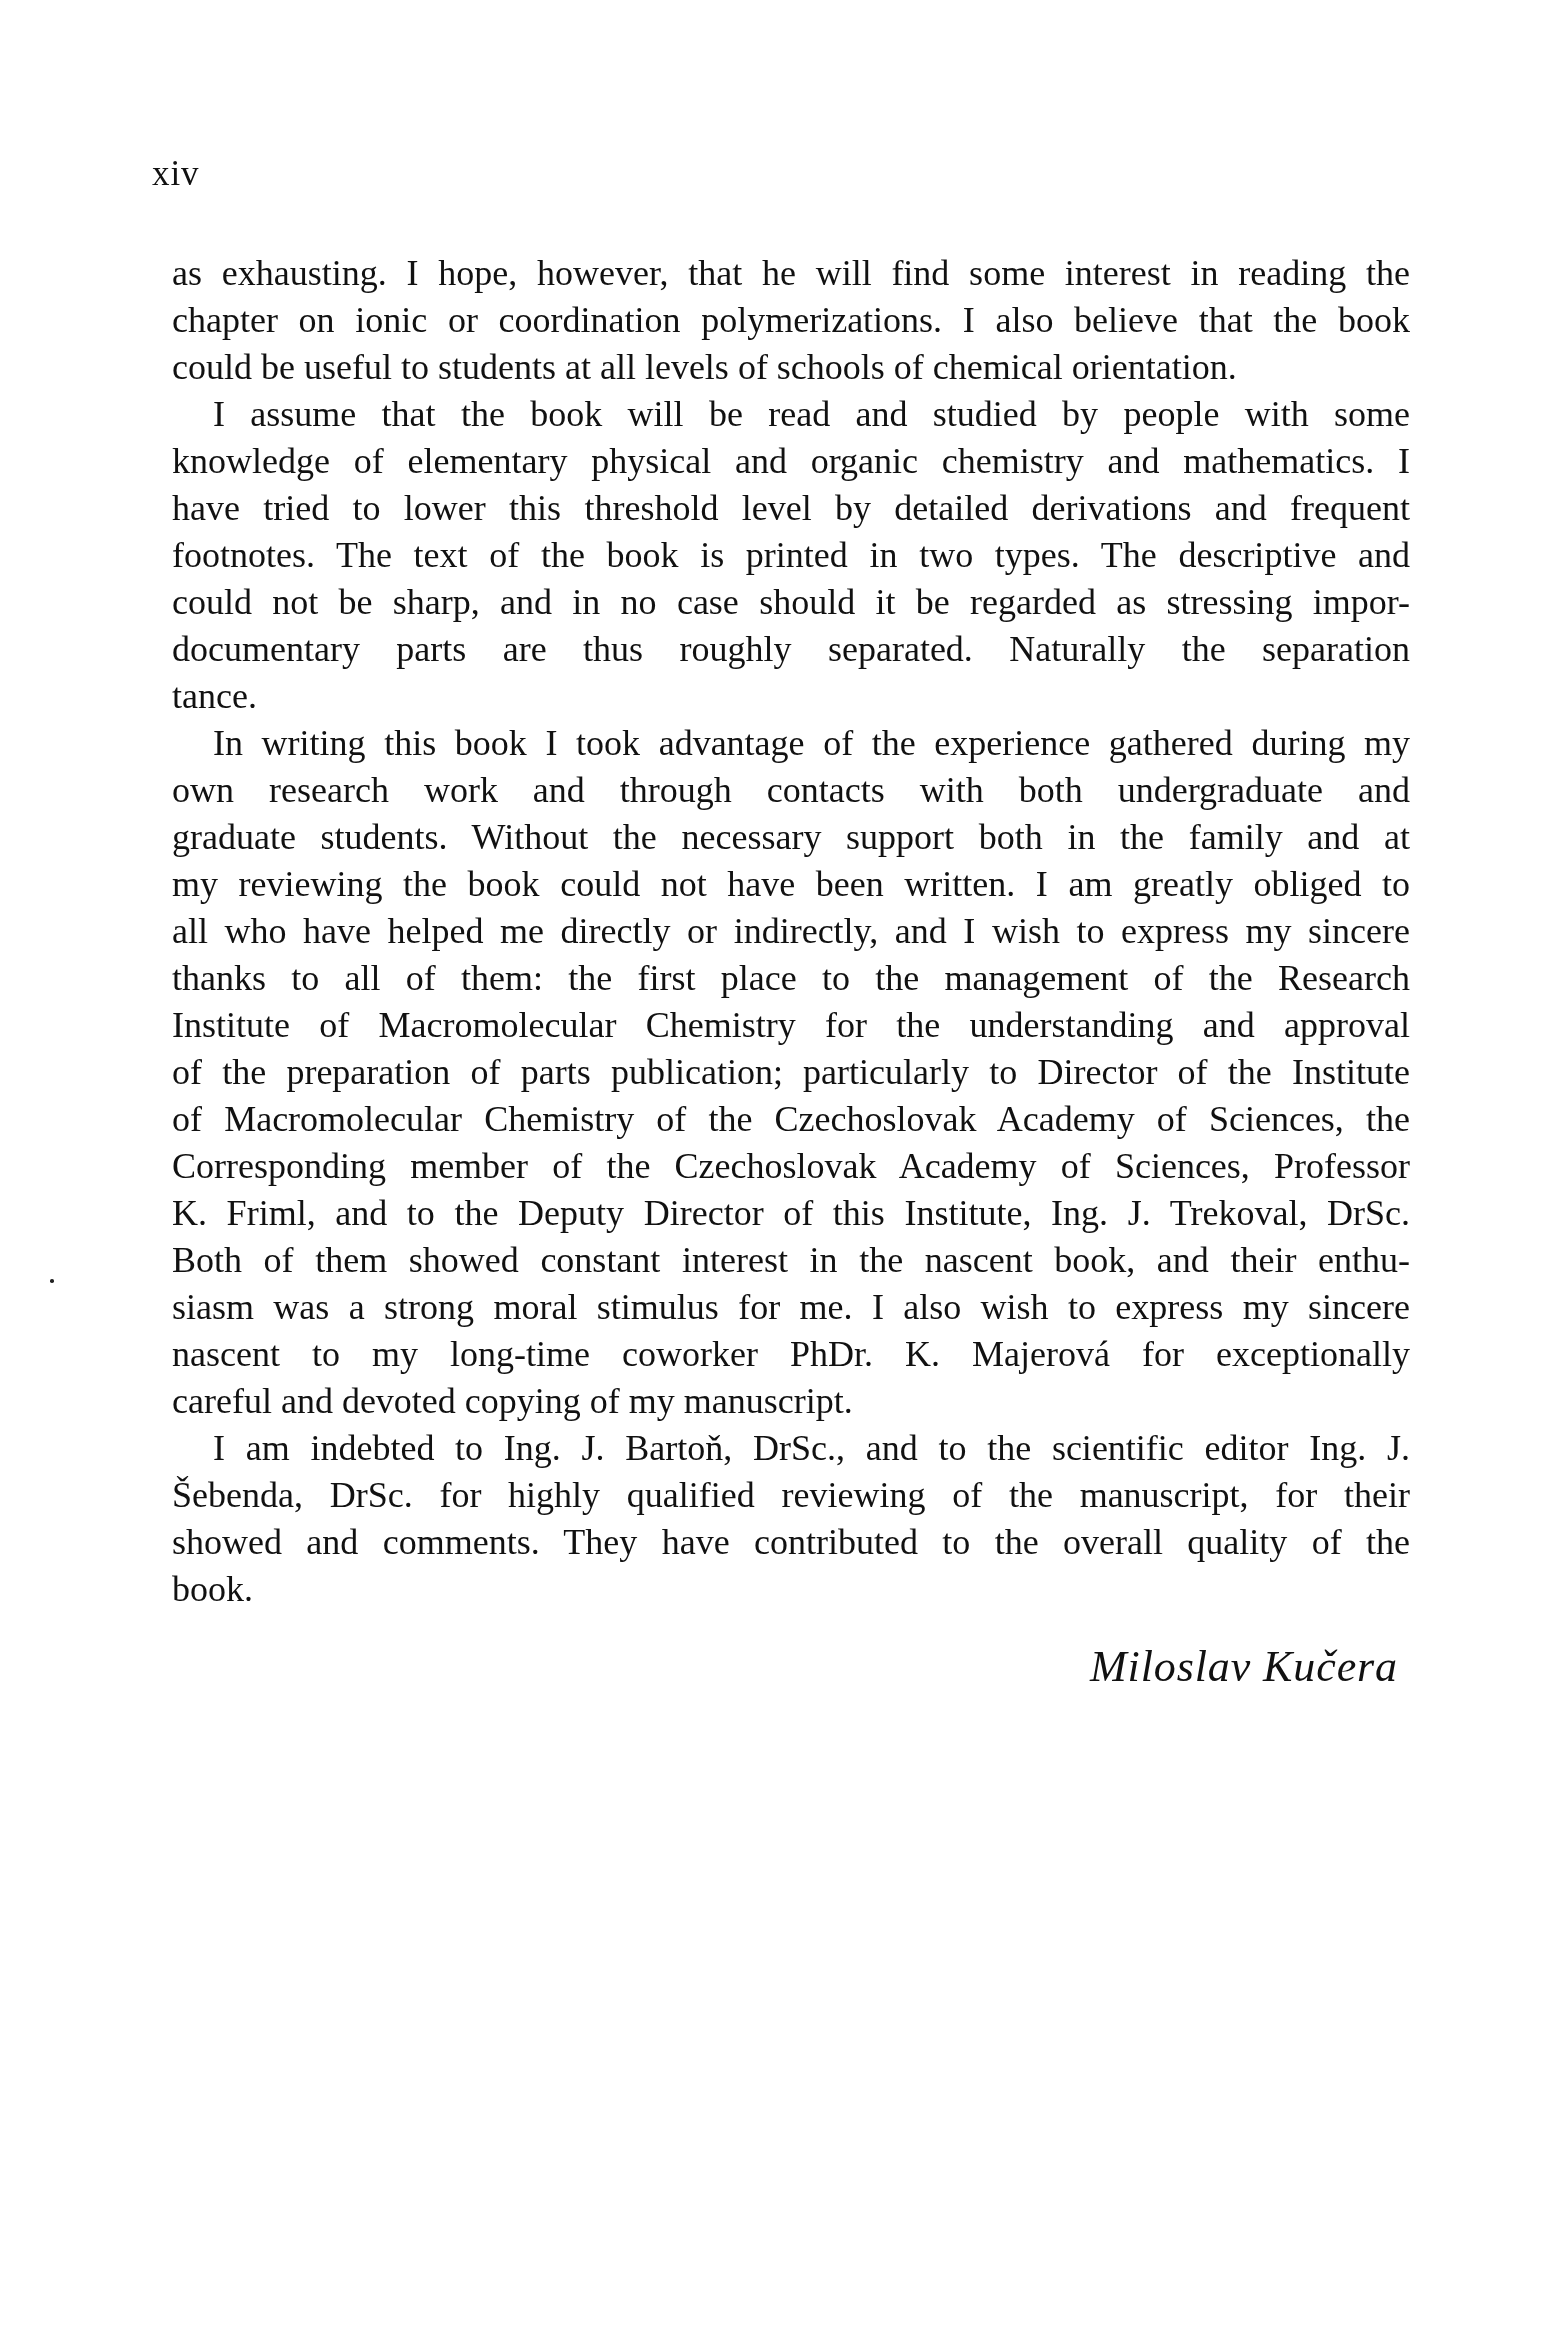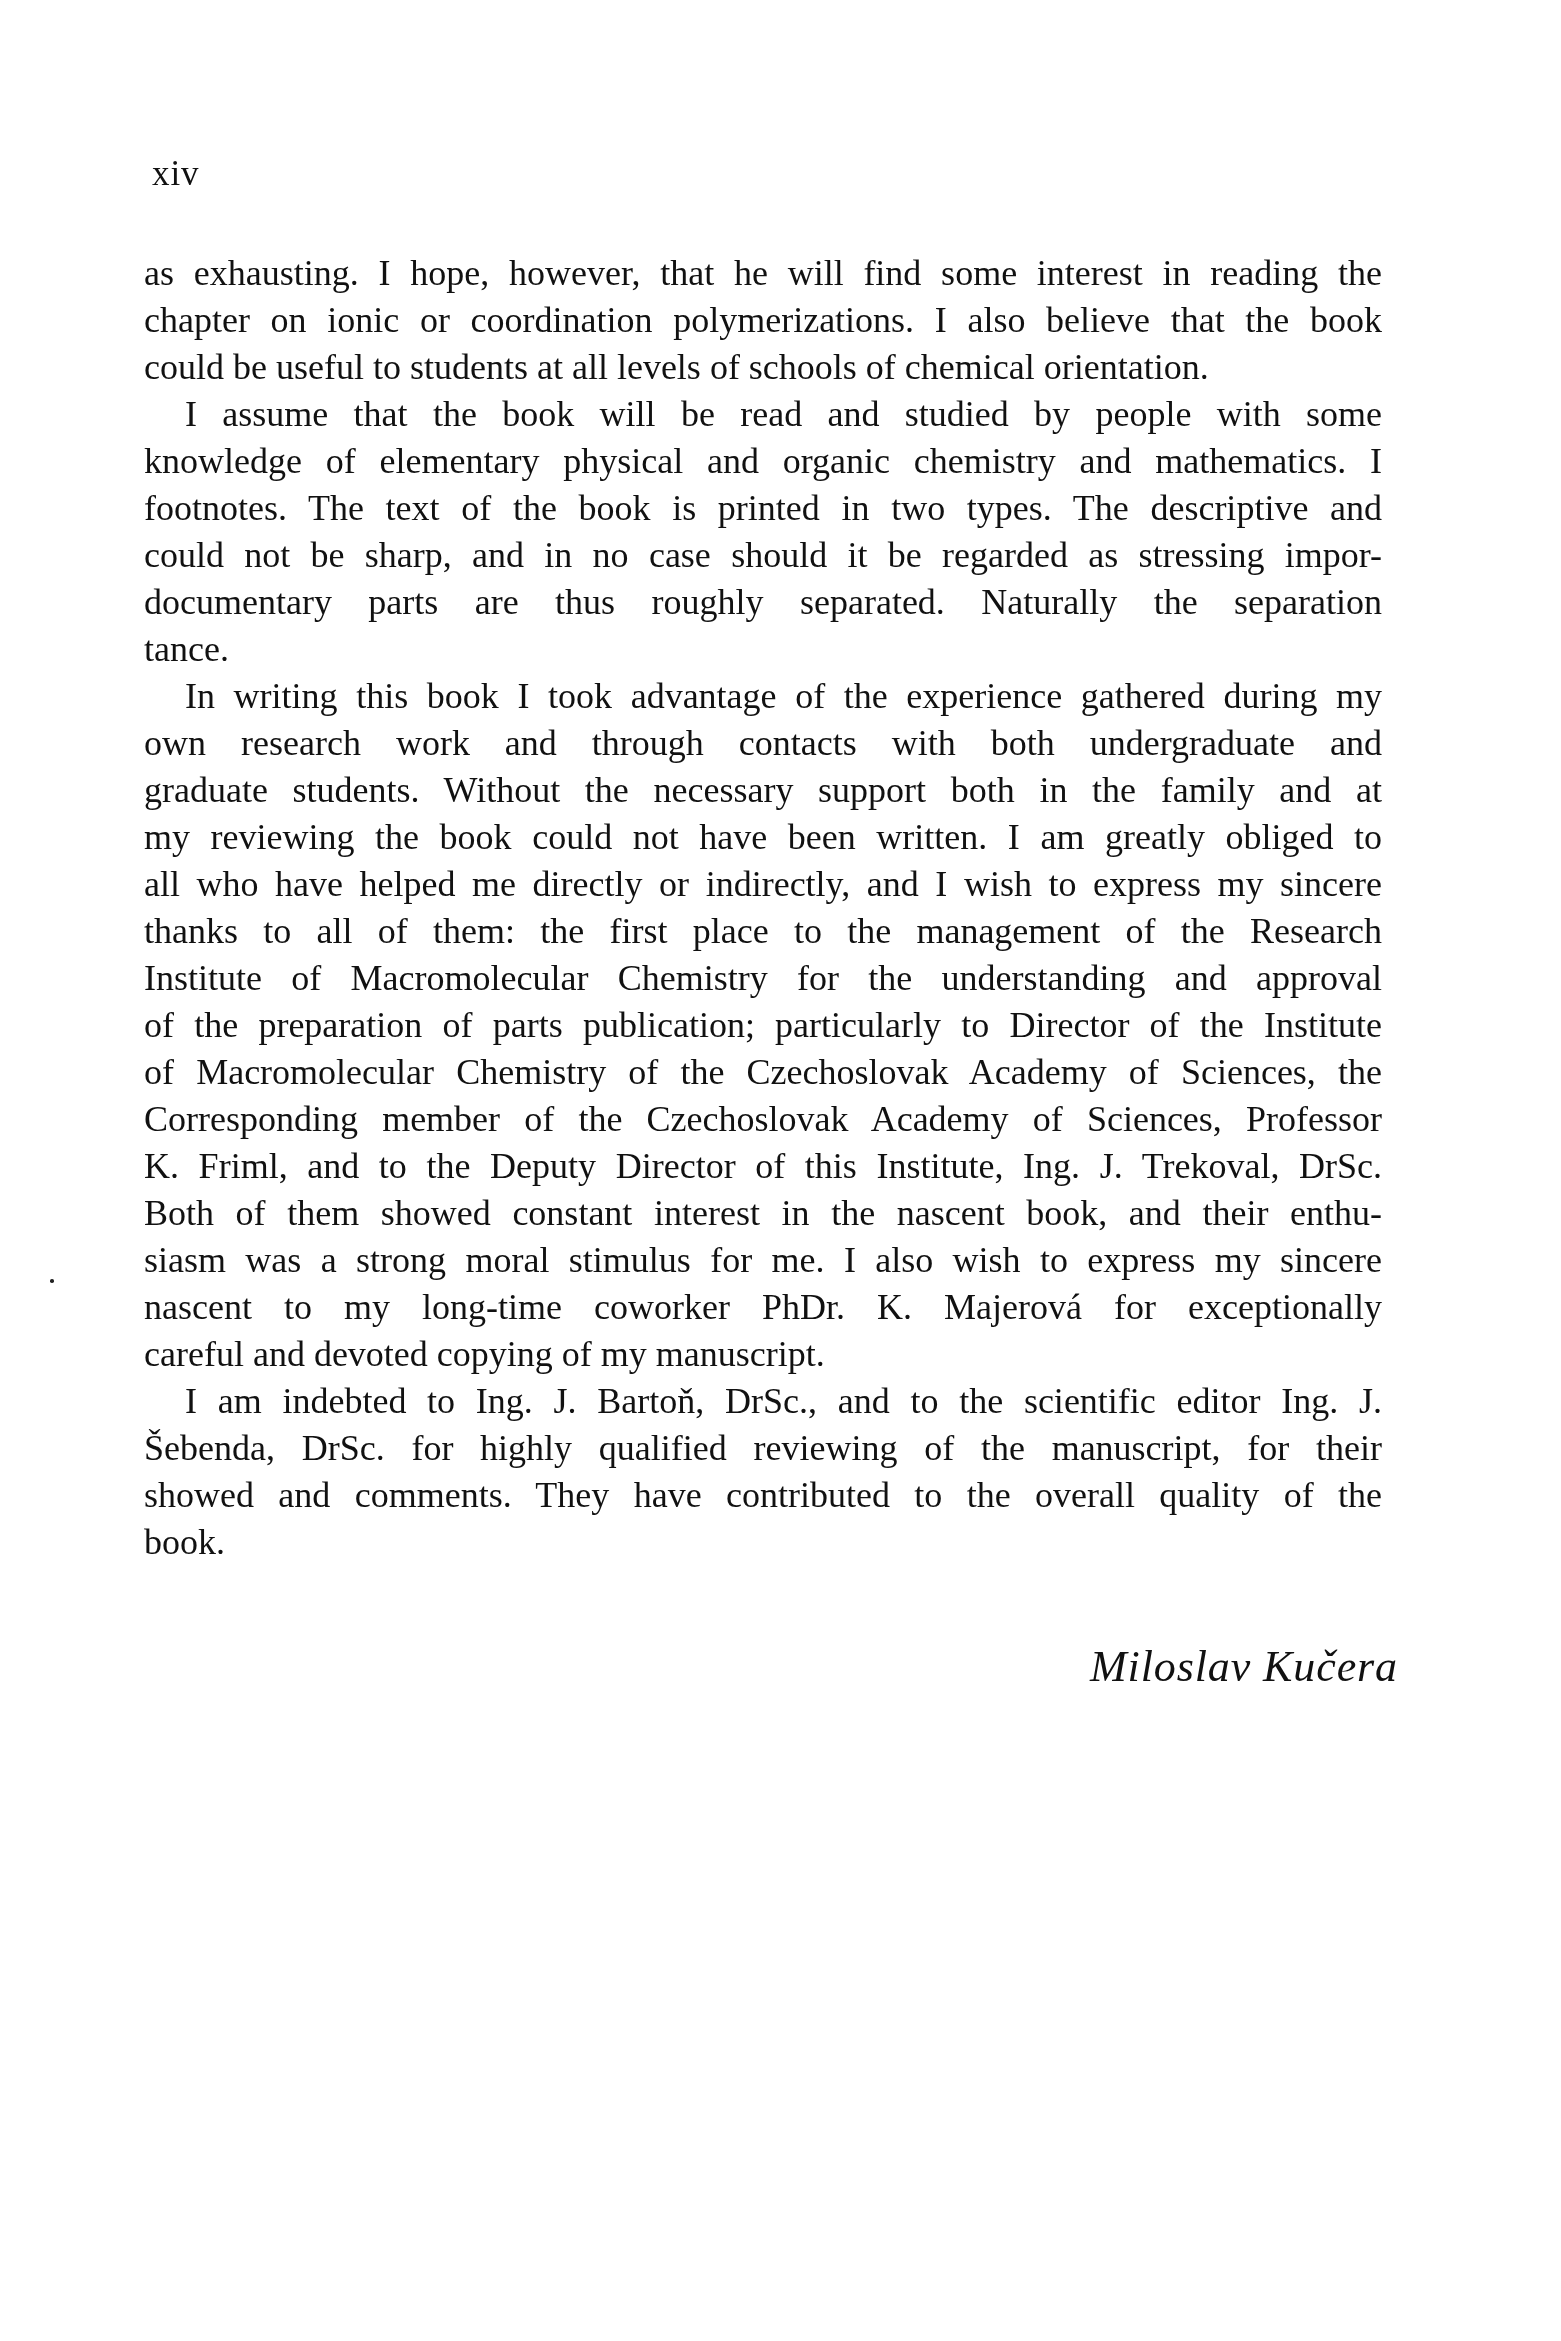--- a/index.html
+++ b/index.html
@@ -18,21 +18,21 @@
   .page-number {
     position: absolute;
     left: 152px;
     top: 153px;
     font-size: 35px;
     line-height: 42px;
     letter-spacing: 0.9px;
   }
   .body-text {
     position: absolute;
-    left: 144px;
+    left: 172px;
     top: 250px;
     width: 1238px;
   }
   .line {
     display: block;
     height: 47px;
     line-height: 47px;
     font-size: 36px;
     white-space: nowrap;
     text-align: justify;
@@ -75,20 +75,21 @@
 
     <div>
       <span class="line">as exhausting. I hope, however, that he will find some interest in reading the</span>
       <span class="line">chapter on ionic or coordination polymerizations. I also believe that the book</span>
       <span class="line last">could be useful to students at all levels of schools of chemical orientation.</span>
     </div>
 
     <div>
       <span class="line indent">I assume that the book will be read and studied by people with some</span>
       <span class="line">knowledge of elementary physical and organic chemistry and mathematics. I</span>
+      <span class="line">have tried to lower this threshold level by detailed derivations and frequent</span>
       <span class="line">footnotes. The text of the book is printed in two types. The descriptive and</span>
       <span class="line">could not be sharp, and in no case should it be regarded as stressing impor-</span>
       <span class="line">documentary parts are thus roughly separated. Naturally the separation</span>
       <span class="line last">tance.</span>
     </div>
 
     <div>
       <span class="line indent">In writing this book I took advantage of the experience gathered during my</span>
       <span class="line">own research work and through contacts with both undergraduate and</span>
       <span class="line">graduate students. Without the necessary support both in the family and at</span>

